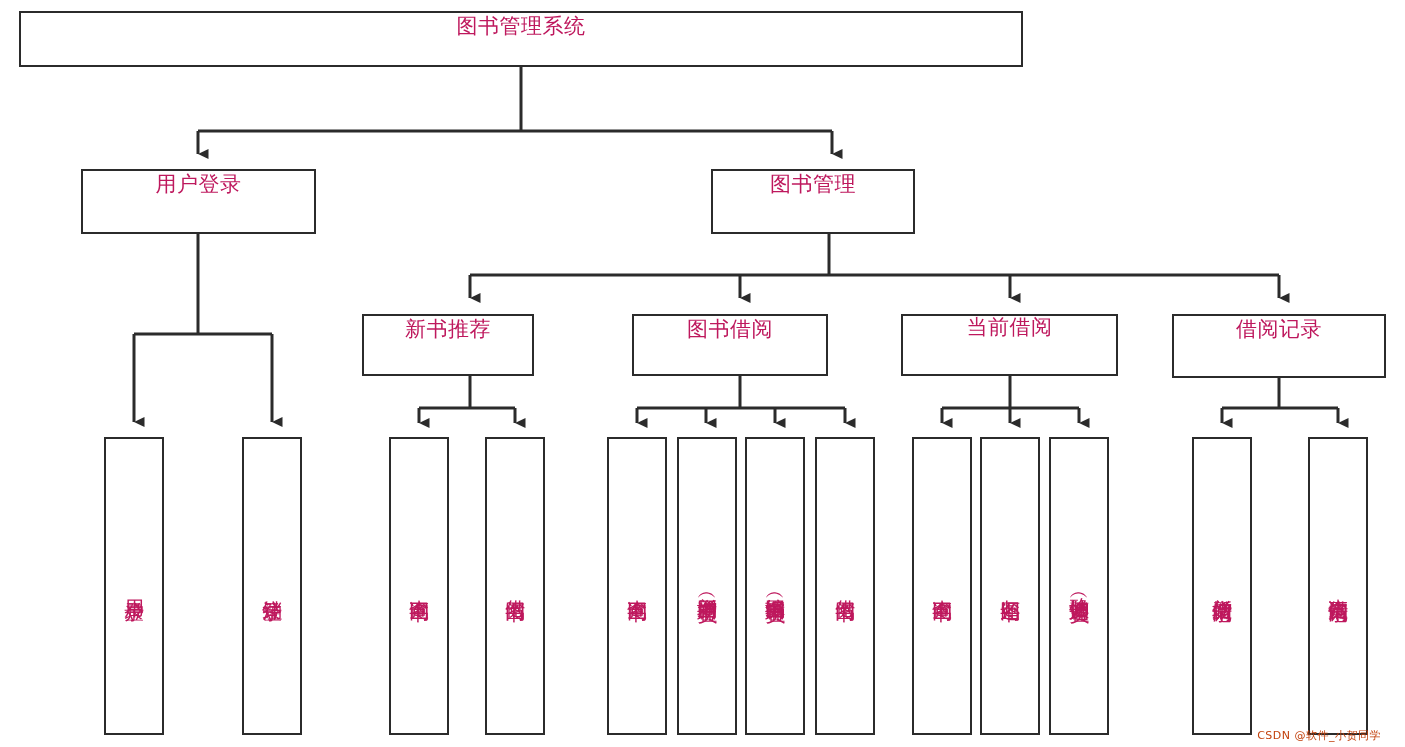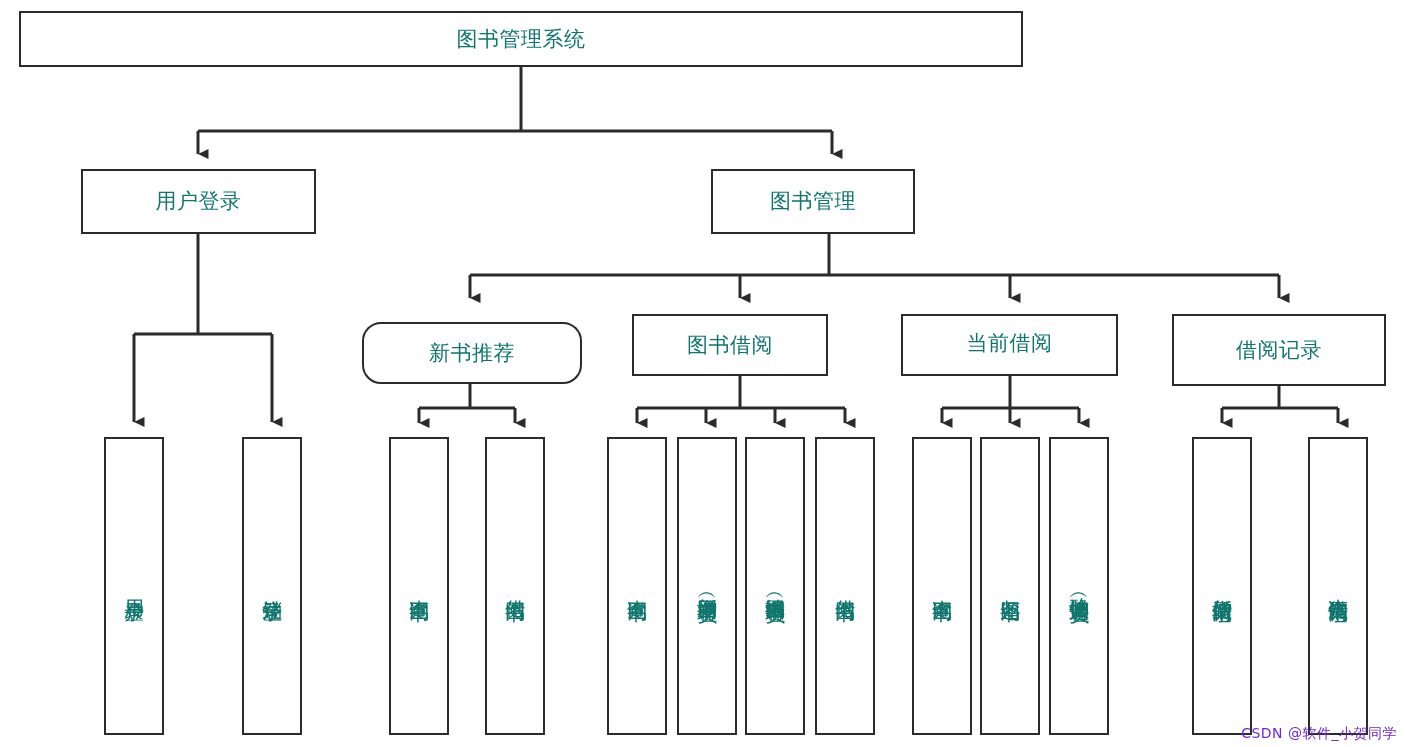--- a/index.html
+++ b/index.html
@@ -21,24 +21,23 @@
     width:1405px;
     height:747px;
     pointer-events:none;
   }
   .node{
     position:absolute;
     box-sizing:border-box;
     background:#ffffff;
     border:2px solid #2b2b2b;
     display:flex;
-    align-items:center;
     justify-content:center;
     text-align:center;
-    color:#0f766e;
+    color:#be185d;
   }
   .node .lbl{
     display:block;
     line-height:1.28;
     letter-spacing:0.5px;
   }
   .node.h{            
     font-size:21px;
   }
   .node.root{
@@ -49,24 +48,24 @@
   }
   .node.v .lbl{
     writing-mode:vertical-rl;
     text-orientation:upright;
     line-height:1.08;
     letter-spacing:1px;
     white-space:nowrap;
   }
   .watermark{
     position:absolute;
-    right:8px;
+    right:24px;
     bottom:4px;
-    font-size:14px;
-    color:#6d28d9;
+    font-size:11px;
+    color:#c2410c;
     letter-spacing:0.5px;
     white-space:nowrap;
     user-select:none;
   }
 </style>
 </head>
 <body>
 
 <div id="canvas">
 
@@ -124,30 +123,30 @@
     <span class="lbl">图书管理系统</span>
   </div>
 
   <div class="node h" style="left:81px; top:169px; width:235px; height:65px;">
     <span class="lbl">用户登录</span>
   </div>
   <div class="node h" style="left:711px; top:169px; width:204px; height:65px;">
     <span class="lbl">图书管理</span>
   </div>
 
-  <div class="node h" style="left:362px; top:322px; width:220px; height:62px;border-radius:19px;">
+  <div class="node h" style="left:362px; top:314px; width:172px; height:62px;">
     <span class="lbl">新书推荐</span>
   </div>
   <div class="node h" style="left:632px; top:314px; width:196px; height:62px;">
     <span class="lbl">图书借阅</span>
   </div>
   <div class="node h" style="left:901px; top:314px; width:217px; height:62px;font-family:Liberation Mono, monospace;">
     <span class="lbl">当前借阅</span>
   </div>
-  <div class="node h" style="left:1172px; top:314px; width:214px; height:72px;">
+  <div class="node h" style="left:1172px; top:314px; width:214px; height:64px;">
     <span class="lbl">借阅记录</span>
   </div>
 
   <div class="node v" style="left:104px; top:437px; width:60px; height:298px;">
     <span class="lbl">用户登录</span>
   </div>
   <div class="node v" style="left:242px; top:437px; width:60px; height:298px;">
     <span class="lbl">注销登录</span>
   </div>
 

